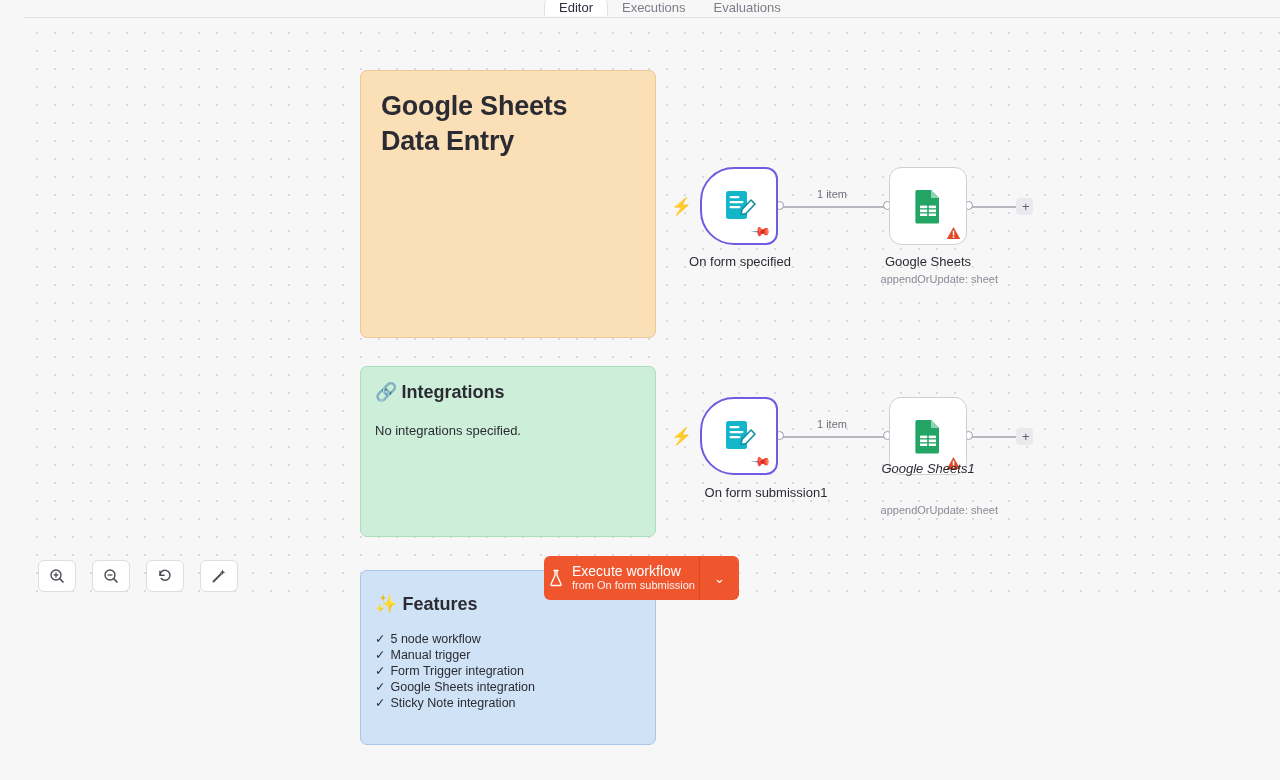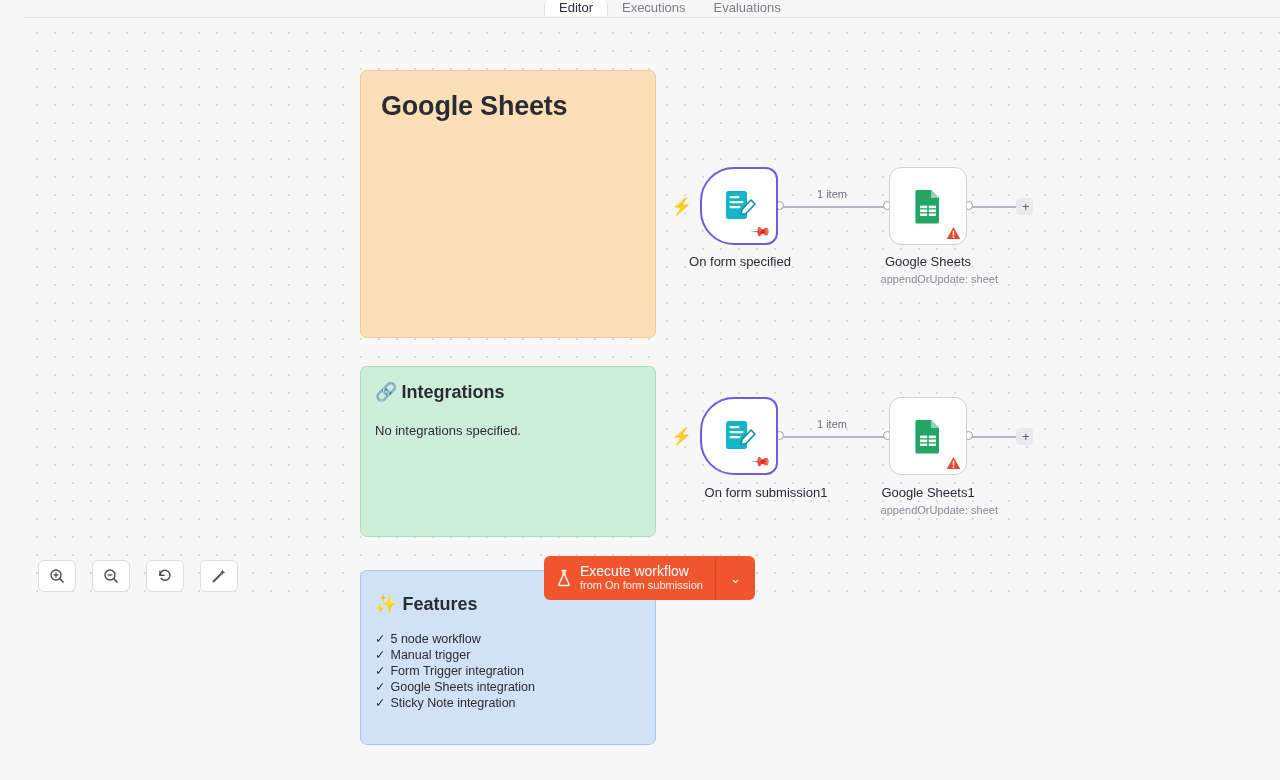--- a/index.html
+++ b/index.html
@@ -248,21 +248,21 @@
     z-index: 30;
   }
   #execute-btn {
     display: flex;
     align-items: center;
     gap: 8px;
     background: #f0562d;
     color: #ffffff;
     border: none;
     border-radius: 6px 0 0 6px;
-    padding: 0 12px;
+    padding: 0 4px;
     cursor: pointer;
     height: 44px;
   }
   #execute-btn .etitle { font-size: 14px; line-height: 15px; text-align: left;}
   #execute-btn .esub { font-size: 11px; line-height: 13px; opacity: .92; text-align: left;}
   #execute-caret {
     width: 40px;
     height: 44px;
     background: #f0562d;
     border: none;
@@ -282,20 +282,21 @@
     <div id="tabs">
       <button class="tab active">Editor</button>
       <button class="tab">Executions</button>
       <button class="tab">Evaluations</button>
     </div>
   </div>
 
   <div class="sticky" id="sticky-title">
     <div class="h1">
       <div>Google Sheets</div>
+      <div>Data Entry</div>
     </div>
   </div>
 
   <div class="sticky" id="sticky-integrations">
     <div class="h2">
       <span>🔗</span>
       <span>Integrations</span>
     </div>
     <div class="body">No integrations specified.</div>
   </div>
@@ -400,21 +401,21 @@
       <rect x="16.2" y="15" width="1.6" height="13" fill="#23a566"></rect>
       <rect x="9" y="20.2" width="16" height="1.3" fill="#23a566"></rect>
       <rect x="9" y="24.2" width="16" height="1.3" fill="#23a566"></rect>
     </svg>
     <svg class="warn" viewBox="0 0 16 15">
       <path d="M8 1 L15.2 14 H0.8 Z" fill="#e0492a"></path>
       <rect x="7.2" y="5" width="1.6" height="5" fill="#ffffff"></rect>
       <rect x="7.2" y="11" width="1.6" height="1.7" fill="#ffffff"></rect>
     </svg>
   </div>
-  <div class="node-label" style="left:834px; top:485px; width:140px;">Google Sheets1</div>
+  <div class="node-label" style="left:834px; top:461px; width:140px;font-style:italic;">Google Sheets1</div>
   <div class="node-sublabel" style="left:834px; top:504px; width:140px;">appendOrUpdate: sheet</div>
 
   <div class="ctrl" style="left:14px;">
     <svg width="16" height="16" viewBox="0 0 16 16">
       <circle cx="7" cy="7" r="5" fill="none" stroke="#4b4b55" stroke-width="1.4"></circle>
       <line x1="10.6" y1="10.6" x2="14.5" y2="14.5" stroke="#4b4b55" stroke-width="1.6"></line>
       <line x1="4.6" y1="7" x2="9.4" y2="7" stroke="#4b4b55" stroke-width="1.3"></line>
       <line x1="7" y1="4.6" x2="7" y2="9.4" stroke="#4b4b55" stroke-width="1.3"></line>
     </svg>
   </div>

